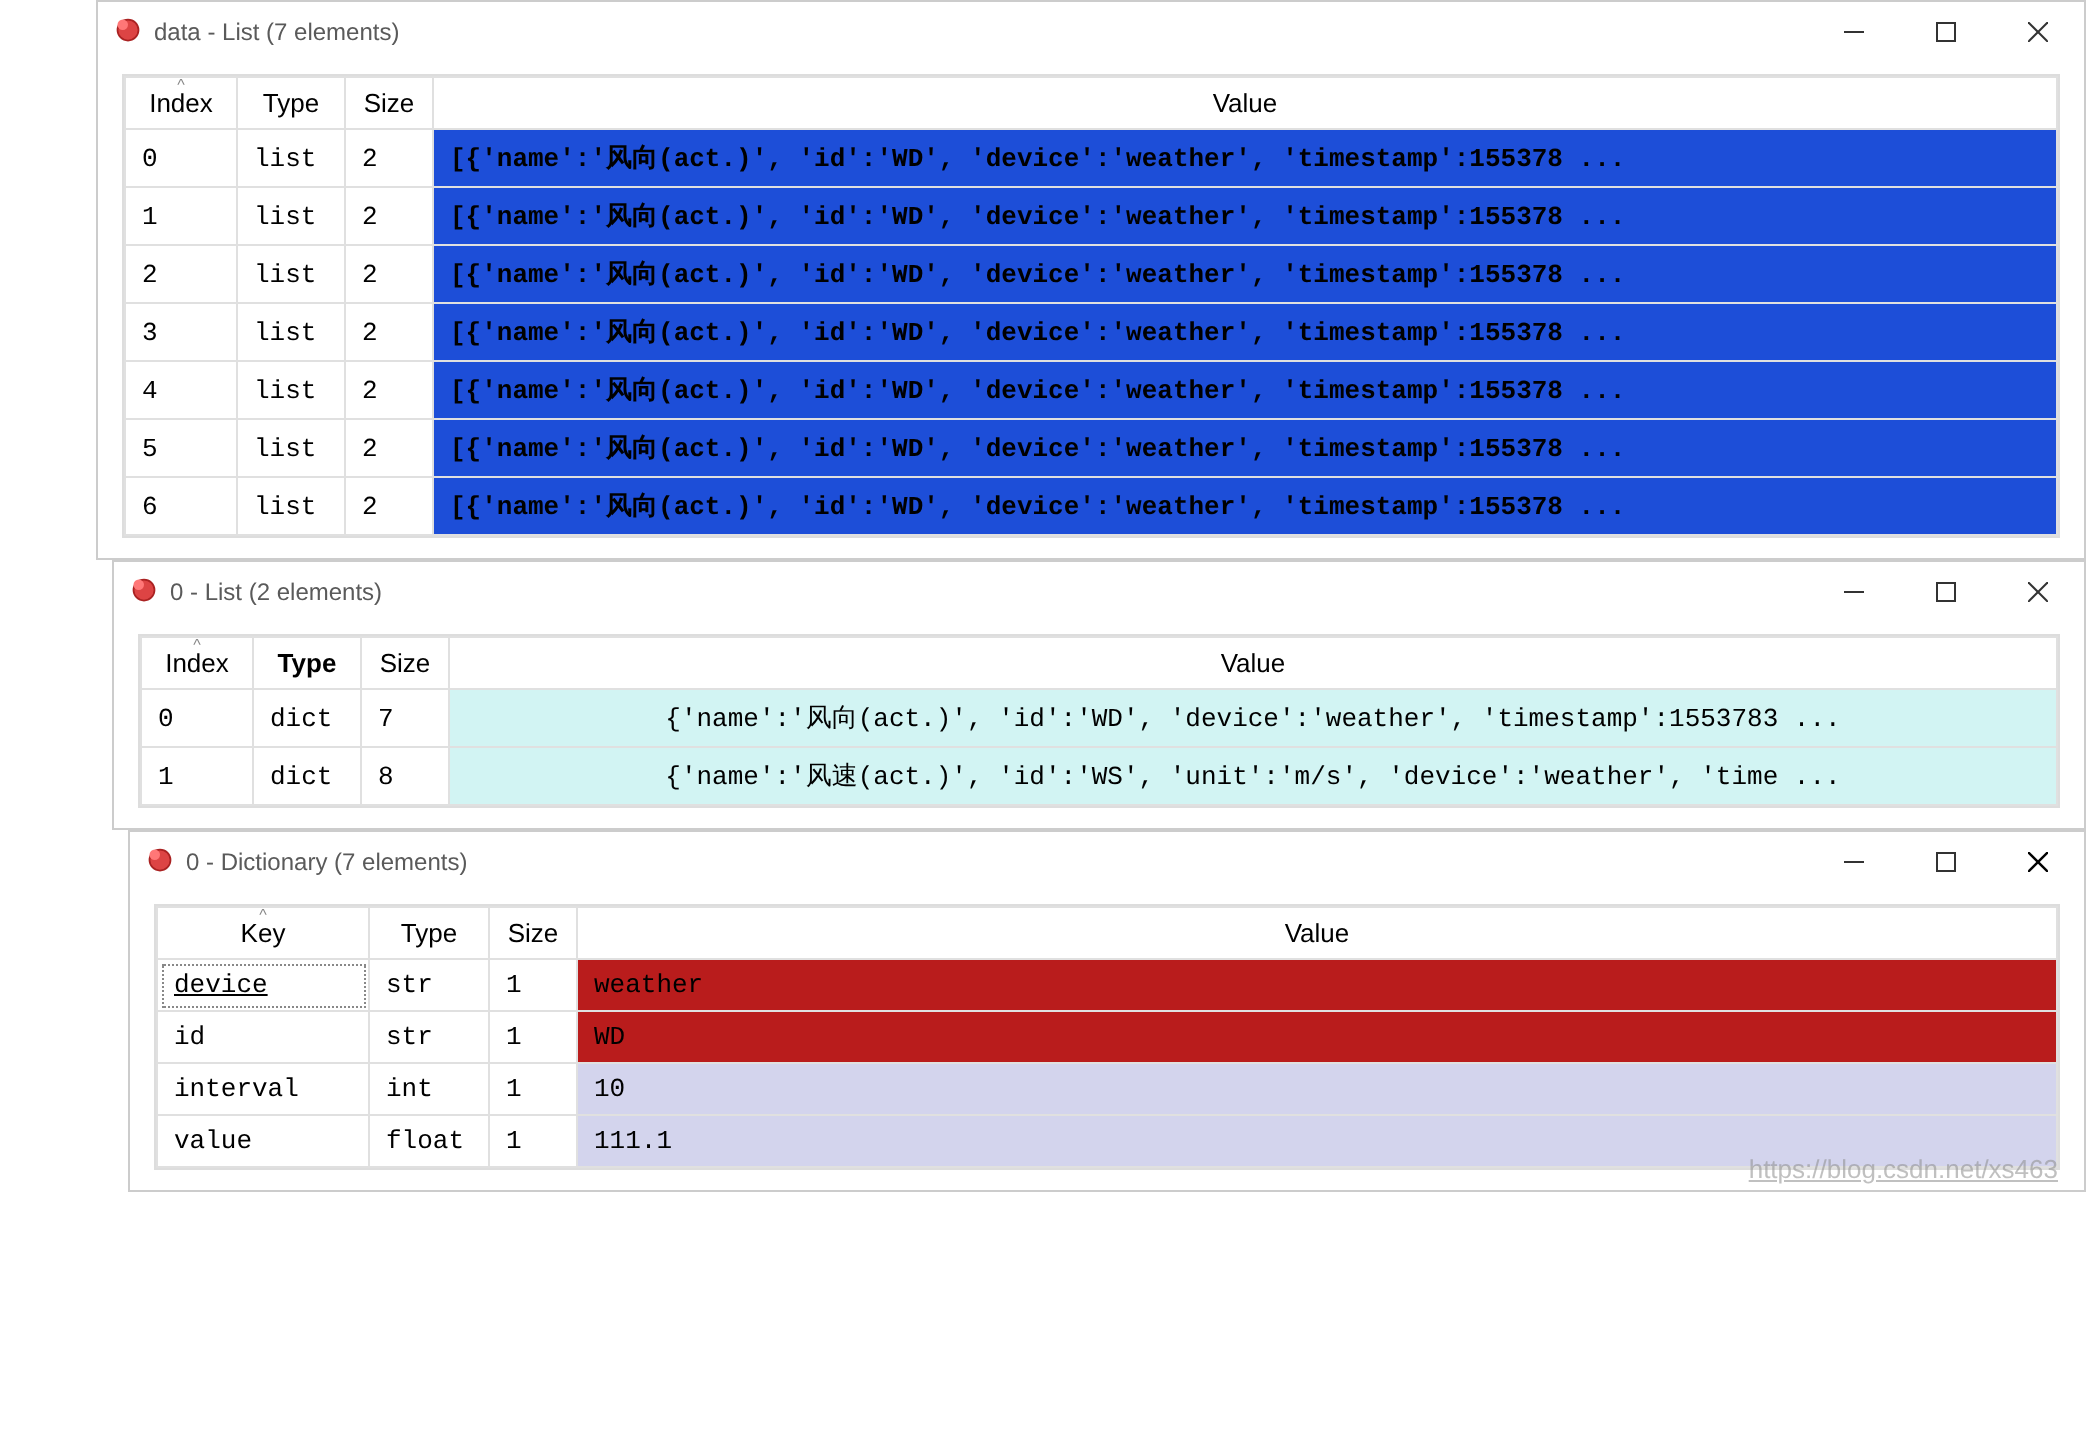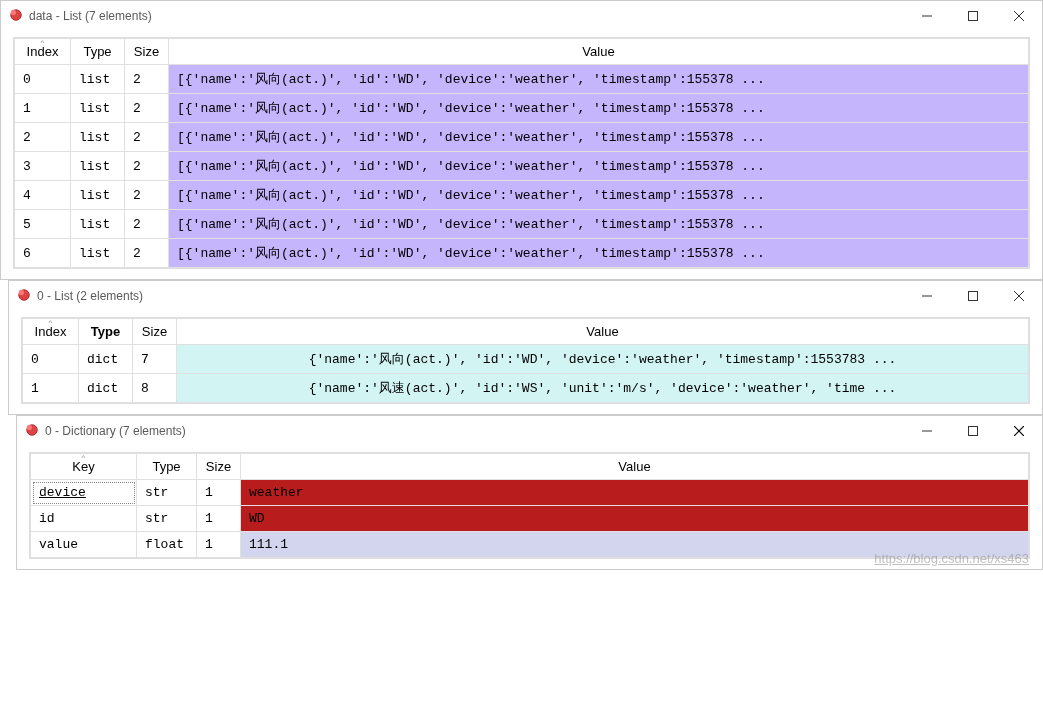--- a/index.html
+++ b/index.html
@@ -70,39 +70,39 @@
     line-height: 6px;
   }
   th.bold { font-weight: bold; }
   .mono, td.mono { font-family: Consolas, "Courier New", monospace; }
   .col-idx { width: 56px; }
   .col-type { width: 54px; }
   .col-size { width: 44px; }
   .col-key { width: 106px; }
   .col-type2 { width: 60px; }
   .col-size2 { width: 44px; }
-  tr.yellow td.valcell { background: #c4b5fd; }
+  tr.yellow td.valcell { background: #1d4ed8; font-weight: bold; }
   tr.cyan   td.valcell { background: #d2f4f3; text-align: center; }
   tr.pink   td.valcell { background: #b91c1c; }
   tr.blue   td.valcell { background: #d3d4ed; }
   td.keycell-selected {
     outline: 1px dotted #888;
     outline-offset: -3px;
     text-decoration: underline;
   }
   .watermark {
     position: absolute;
     right: 14px;
     bottom: 4px;
     color: rgba(140,140,140,0.55);
     font-size: 13px;
     pointer-events: none;
     text-decoration: underline;
   }
-  .stack { position: relative; }
+  .stack { position: relative; padding-left: 48px; }
 </style>
 </head>
 <body>
 
 <div class="stack">
 
 <div class="window win1">
   <div class="titlebar">
     <div class="titlebar-left">
       <span class="app-icon">
@@ -313,20 +313,26 @@
               <td class="mono">1</td>
               <td class="mono valcell">weather</td>
             </tr>
             <tr class="pink">
               <td class="mono">id</td>
               <td class="mono">str</td>
               <td class="mono">1</td>
               <td class="mono valcell">WD</td>
             </tr>
             <tr class="blue">
+              <td class="mono">interval</td>
+              <td class="mono">int</td>
+              <td class="mono">1</td>
+              <td class="mono valcell">10</td>
+            </tr>
+            <tr class="blue">
               <td class="mono">value</td>
               <td class="mono">float</td>
               <td class="mono">1</td>
               <td class="mono valcell">111.1</td>
             </tr>
           </tbody>
     </table>
   </div>
 </div>
 

